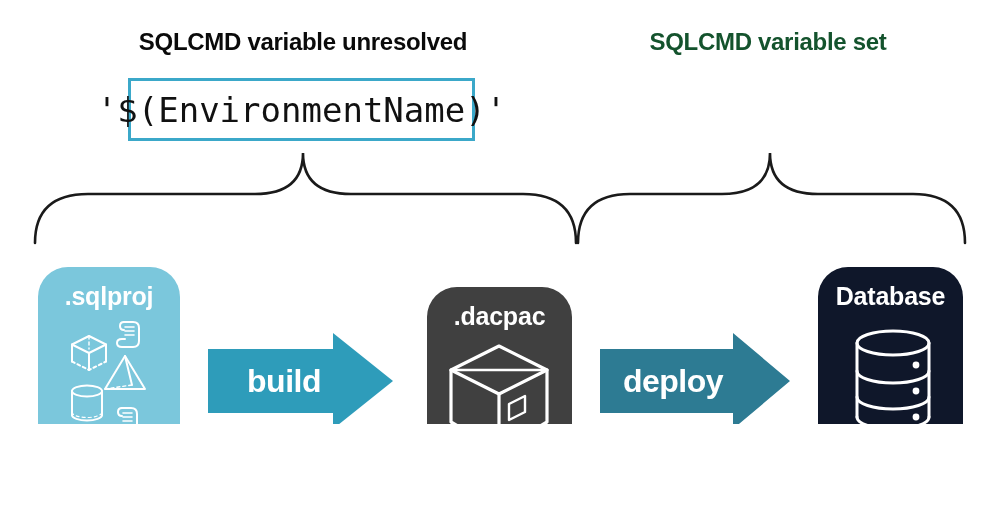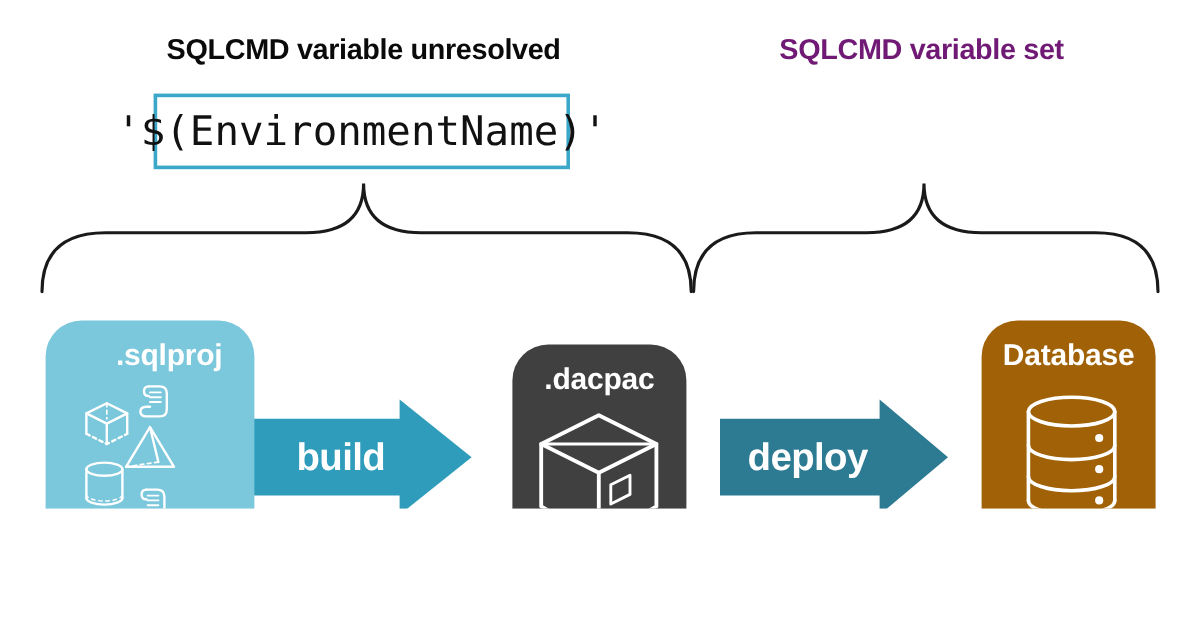--- a/index.html
+++ b/index.html
@@ -27,37 +27,37 @@
   .arrow-label.build{left:208px;width:152px;}
   .arrow-label.deploy{left:598px;width:150px;}
   svg{display:block;}
 </style>
 </head>
 <body>
 
 <div class="canvas">
 
   <div class="heading left" style="color: rgb(10, 10, 10);">SQLCMD variable unresolved</div>
-  <div class="heading right" style="color: #701a75;">SQLCMD variable set</div>
+  <div class="heading right" style="color: #14532d;">SQLCMD variable set</div>
 
   <div class="codebox left" style="border-color: rgb(59, 168, 201);">
     <span style="color: rgb(17, 17, 17);">'$(EnvironmentName)'</span>
   </div>
 
   <svg class="overlay" viewBox="0 0 1000 522">
     <path d="M 35 243 Q 35 194 88 194 L 255 194 Q 303 194 303 153 Q 303 194 351 194 L 523 194 Q 576 194 576 243" fill="none" stroke="#1a1a1a" stroke-width="2.6" stroke-linecap="round"></path>
     <path d="M 578 243 Q 578 194 630 194 L 722 194 Q 770 194 770 153 Q 770 194 818 194 L 913 194 Q 965 194 965 243" fill="none" stroke="#1a1a1a" stroke-width="2.6" stroke-linecap="round"></path>
     <polygon points="208,349 333,349 333,333 393,381 333,429 333,413 208,413" fill="#2e9cba"></polygon>
     <polygon points="600,349 733,349 733,333 790,381 733,429 733,413 600,413" fill="#2d7b93"></polygon>
   </svg>
 
   <div class="arrow-label build" style="color: rgb(255, 255, 255);">build</div>
   <div class="arrow-label deploy" style="color: rgb(255, 255, 255);">deploy</div>
 
-  <div class="card sqlproj" style="background-color: rgb(123, 199, 220); padding-left: 32px;">
+  <div class="card sqlproj" style="background-color: rgb(123, 199, 220);">
     <span class="card-label">.sqlproj</span>
     <svg class="card-icon" style="left:20px;top:52px;" width="110" height="125" viewBox="0 0 110 125" fill="none" stroke="#ffffff" stroke-width="2" stroke-linejoin="round" stroke-linecap="round">
 
       <g transform="translate(58,2)">
         <path d="M8,1 H17 Q23,1 23,7 V20 Q23,26 17,26 H6 Q1,26 1,22 Q1,18 6,18 H9"></path>
         <path d="M8,1 Q4,1 4,5 Q4,9 8,9"></path>
         <path d="M9,6 H18 M9,10 H18 M9,14 H18" stroke-width="1.6"></path>
       </g>
 
       <g transform="translate(13,16)">
@@ -93,21 +93,21 @@
     <span class="card-label">.dacpac</span>
     <svg class="card-icon" style="left:20px;top:55px;" width="105" height="115" viewBox="0 0 105 115" fill="none" stroke="#ffffff" stroke-width="3.2" stroke-linejoin="round" stroke-linecap="round">
       <path d="M52,4 L100,28 L52,52 L4,28 Z"></path>
       <path d="M4,28 H100" stroke-width="2.4"></path>
       <path d="M4,28 V80 L52,108 L100,80 V28"></path>
       <path d="M52,52 V108"></path>
       <path d="M62,62 L78,54 L78,70 L62,78 Z" stroke-width="2.4"></path>
     </svg>
   </div>
 
-  <div class="card database" style="background-color: #a16207;">
+  <div class="card database" style="background-color: #0f172a;">
     <span class="card-label">Database</span>
     <svg class="card-icon" style="left:36px;top:62px;" width="78" height="102" viewBox="0 0 78 102" fill="none" stroke="#ffffff" stroke-width="3" stroke-linejoin="round" stroke-linecap="round">
       <ellipse cx="39" cy="14" rx="36" ry="12"></ellipse>
       <path d="M3,14 V88 M75,14 V88"></path>
       <path d="M3,88 A36,12 0 0 0 75,88"></path>
       <path d="M3,42 A36,12 0 0 0 75,42"></path>
       <path d="M3,68 A36,12 0 0 0 75,68"></path>
       <circle cx="62" cy="36" r="3.4" fill="#ffffff" stroke="none"></circle>
       <circle cx="62" cy="62" r="3.4" fill="#ffffff" stroke="none"></circle>
       <circle cx="62" cy="88" r="3.4" fill="#ffffff" stroke="none"></circle>

